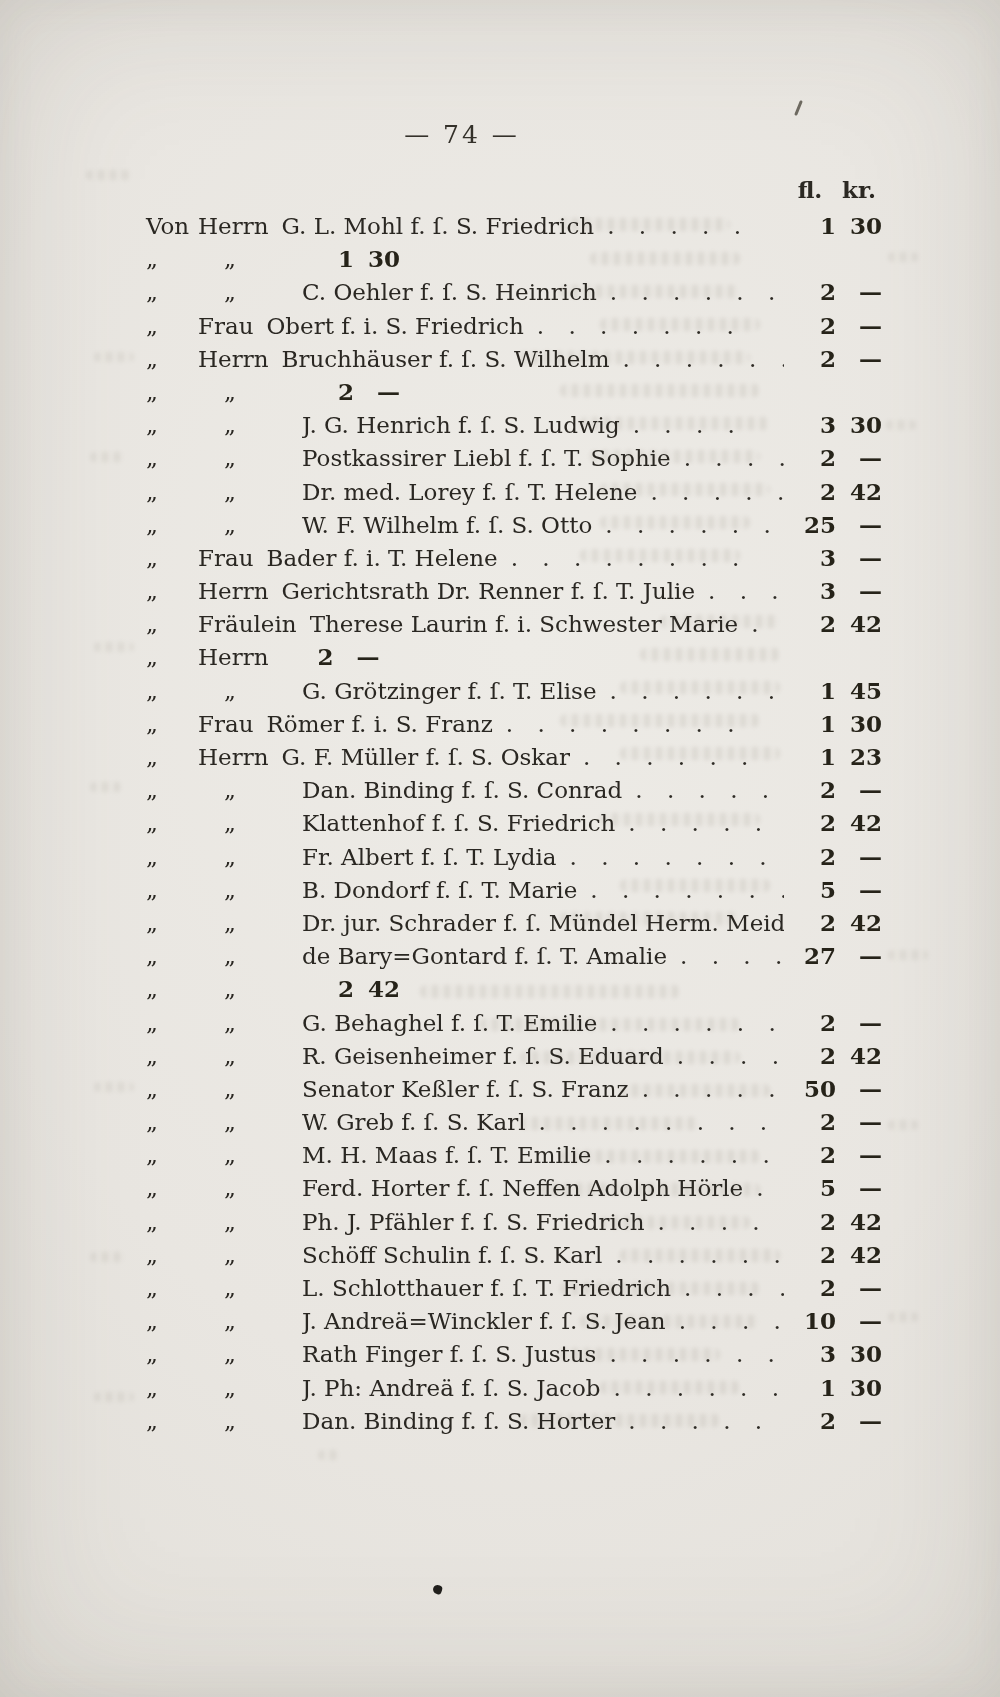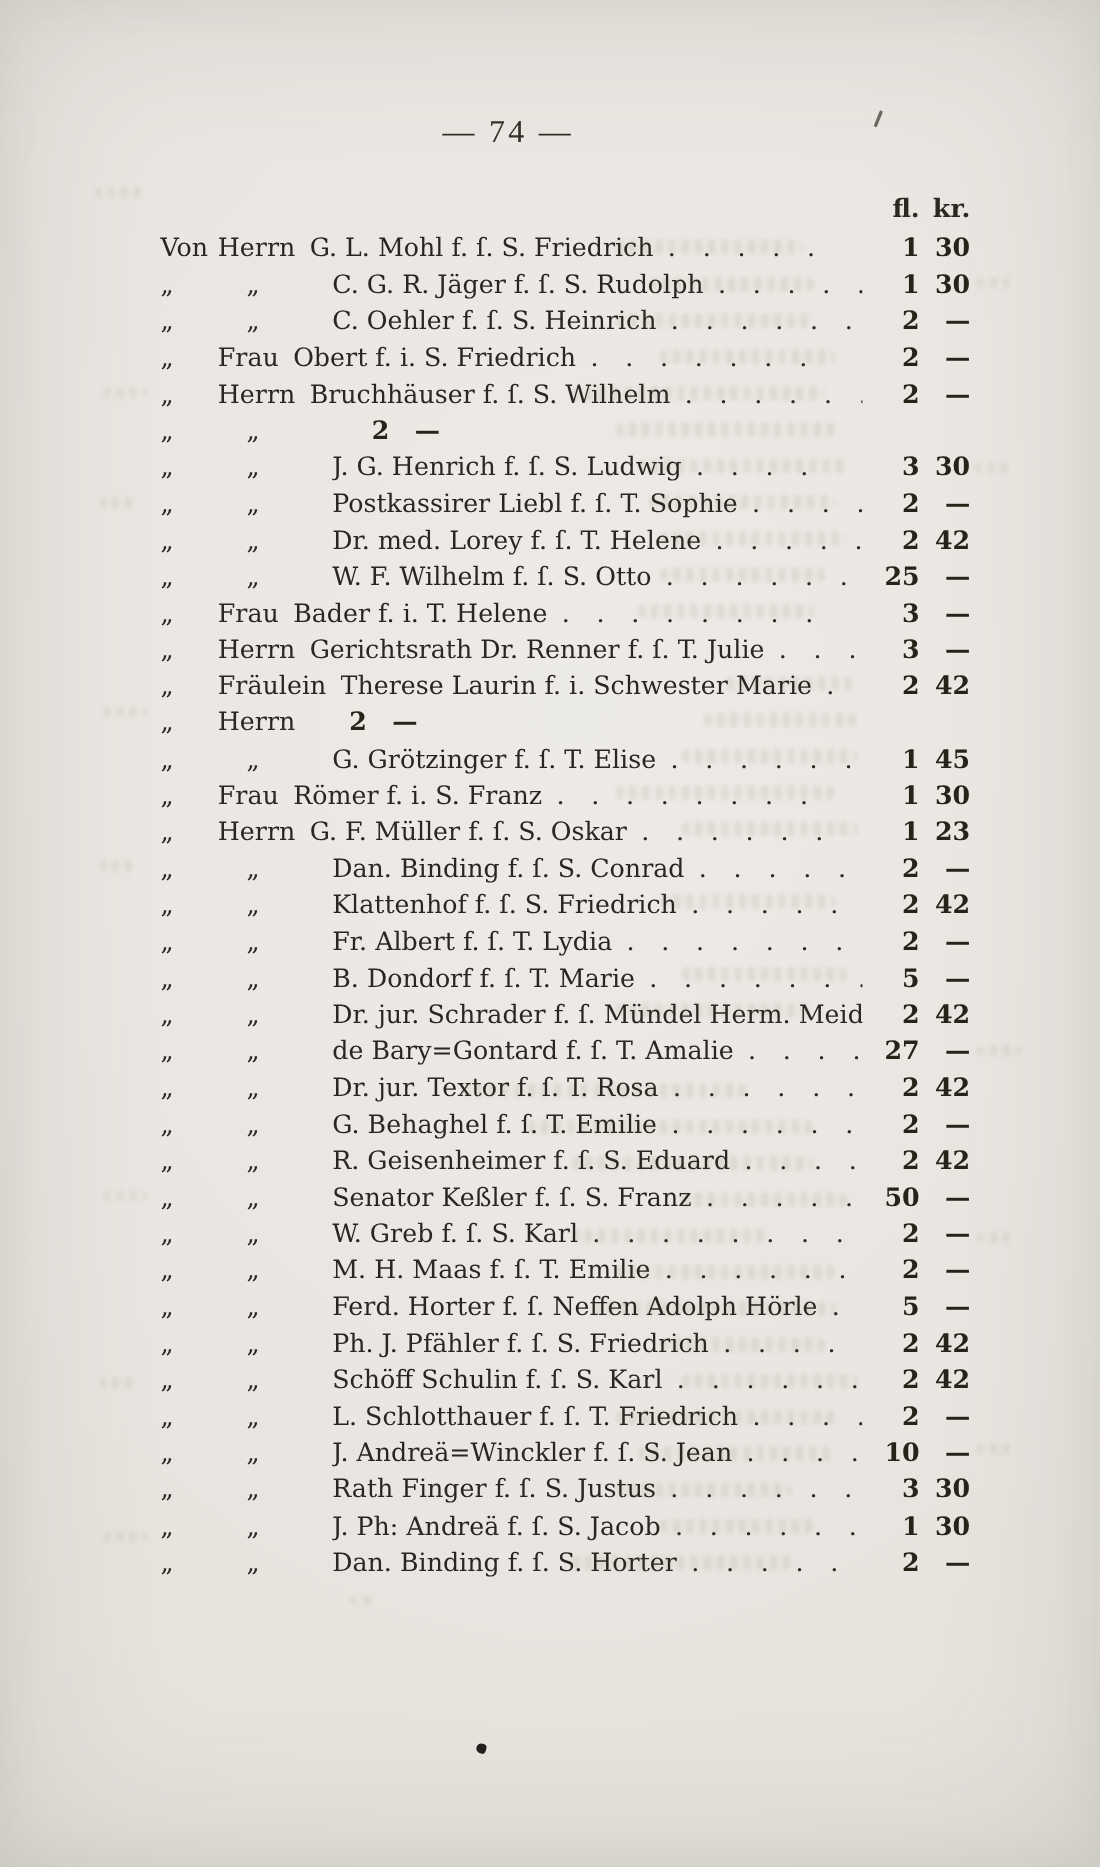--- a/index.html
+++ b/index.html
@@ -5,28 +5,28 @@
   html,body { margin:0; padding:0; background:#cfccc6; }
   .page {
     position:relative; width:1000px; height:1697px; overflow:hidden;
     background: radial-gradient(115% 90% at 52% 38%, #edebe6 0%, #e9e6e1 50%, #e3e0da 82%, #dbd8d1 100%);
     font-family:"DejaVu Serif","Liberation Serif",serif;
     color:#2a2722;
   }
   .page::after { content:""; position:absolute; inset:0; pointer-events:none;
     box-shadow: inset 0 0 150px rgba(95,88,72,.16), inset 0 0 40px rgba(120,110,95,.07); }
 
-  .pgnum { position:absolute; top:104px; left:0; width:924px; text-align:center;
-    font-size:29px; letter-spacing:3px; color:#35322b;font-family:Liberation Serif, serif; }
+  .pgnum { position:absolute; top:120px; left:0; width:924px; text-align:center;
+    font-size:25px; letter-spacing:3px; color:#35322b; }
 
   .colhead { position:absolute; top:176px; left:146px; width:736px; display:flex; font-size:23px; }
   .colhead .sp { flex:1 1 auto; }
   .c-fl { flex:none; width:52px; text-align:right; }
   .c-kr { flex:none; width:46px; text-align:right; }
-  .colhead .c-fl, .colhead .c-kr { font-weight:bold; color:#2c2923; }
+  .colhead .c-fl, .colhead .c-kr { font-weight:bold; color:#2c2923;text-align:center; }
 
   .rows { position:absolute; top:212px; left:146px; width:736px; z-index:2; }
   .row { display:flex; align-items:baseline; height:33.2px; font-size:23px; white-space:nowrap; }
   .c-p1 { flex:none; width:52px; }
   .c-p2 { flex:none; }
   .c-p2.ditto { width:104px; padding-left:26px; box-sizing:border-box; }
   .c-p2.word { margin-right:13px; }
   .c-txt { flex:1 1 auto; overflow:hidden; white-space:nowrap; }
   .leader { word-spacing:17px; margin-left:13px; color:#2f2c26; }
   .row .c-fl, .row .c-kr { font-weight:bold; color:#262319; }
@@ -111,21 +111,20 @@
     <span class="c-p1">Von</span>
     <span class="c-p2 word">Herrn</span>
     <span class="c-txt"><span>G. L. Mohl f. ſ. S. Friedrich</span><span class="leader">. . . . .</span></span>
     <span class="c-fl">1</span>
     <span class="c-kr">30</span>
   </div>
 
   <div class="row">
     <span class="c-p1">„</span>
     <span class="c-p2 ditto">„</span>
-    <span class="c-txt"><span>C. G. R. Jäger f. ſ. S. Rudolph</span><span class="leader">. . . . .</span></span>
     <span class="c-fl">1</span>
     <span class="c-kr">30</span>
   </div>
 
   <div class="row">
     <span class="c-p1">„</span>
     <span class="c-p2 ditto">„</span>
     <span class="c-txt"><span>C. Oehler f. ſ. S. Heinrich</span><span class="leader">. . . . . . .</span></span>
     <span class="c-fl">2</span>
     <span class="c-kr">—</span>
@@ -285,21 +284,20 @@
     <span class="c-p1">„</span>
     <span class="c-p2 ditto">„</span>
     <span class="c-txt"><span>de Bary=Gontard f. ſ. T. Amalie</span><span class="leader">. . . . .</span></span>
     <span class="c-fl">27</span>
     <span class="c-kr">—</span>
   </div>
 
   <div class="row">
     <span class="c-p1">„</span>
     <span class="c-p2 ditto">„</span>
-    <span class="c-txt"><span>Dr. jur. Textor f. ſ. T. Rosa</span><span class="leader">. . . . . .</span></span>
     <span class="c-fl">2</span>
     <span class="c-kr">42</span>
   </div>
 
   <div class="row">
     <span class="c-p1">„</span>
     <span class="c-p2 ditto">„</span>
     <span class="c-txt"><span>G. Behaghel f. ſ. T. Emilie</span><span class="leader">. . . . . .</span></span>
     <span class="c-fl">2</span>
     <span class="c-kr">—</span>

